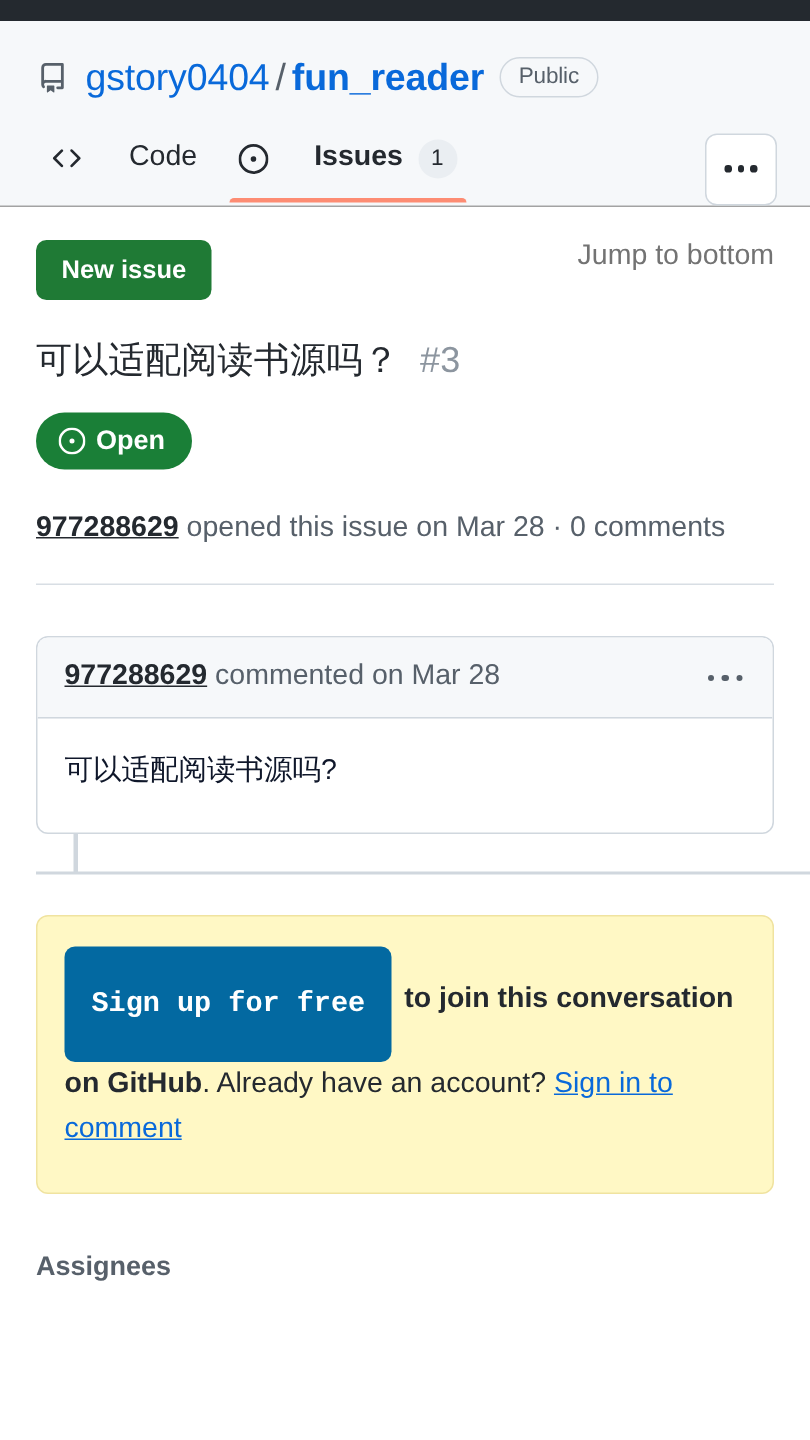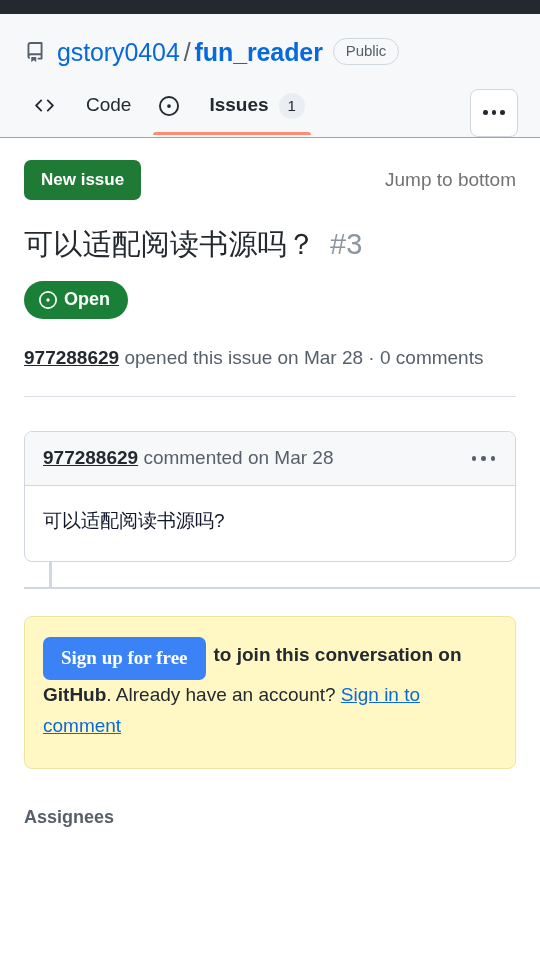--- a/index.html
+++ b/index.html
@@ -175,21 +175,20 @@
     display: block;
   }
 
   
   .content {
     padding: 0 24px;
   }
 
   .action-row {
     display: flex;
-    align-items: center;
     justify-content: space-between;
     padding-top: 22px;
     gap: 32px;
   }
 
   .btn-primary {
     background: #1f7a35;
     color: #ffffff;
     font-size: 17px;
     font-weight: 700;
@@ -203,21 +202,21 @@
 
   .link-blue {
     color: #737373;
     font-size: 19px;
     text-decoration: none;
     cursor: pointer;
   }
 
   .issue-title {
     margin-top: 26px;
-    font-size: 29px;
+    font-size: 24px;
     line-height: 1.28;
     font-weight: 400;
     color: #24292f;
     letter-spacing: 0.2px;
   }
   .issue-number {
     color: #8c959f;
     font-weight: 400;
     margin-left: 14px;
   }
@@ -350,29 +349,29 @@
     background: #fff8c5;
     border: 1px solid #f0e3a0;
     border-radius: 8px;
     padding: 20px 18px 26px 18px;
     font-size: 19px;
     line-height: 1.62;
     color: #24292f;
   }
 
   .btn-signup {
-    background: #3b82f6;
+    background: #0369a1;
     color: #ffffff;
     font-size: 19px;
     font-weight: 700;
     border: none;
     border-radius: 7px;
-    padding: 11px 18px;
-    cursor: pointer;
-    font-family: Liberation Serif, serif;
+    padding: 28px 18px;
+    cursor: pointer;
+    font-family: Liberation Mono, monospace;
     margin-right: 8px;
     line-height: 1.1;
     vertical-align: -3px;
   }
 
   .signup-strong { font-weight: 700; }
 
   .signin-link {
     color: #0969da;
     text-decoration: underline;

